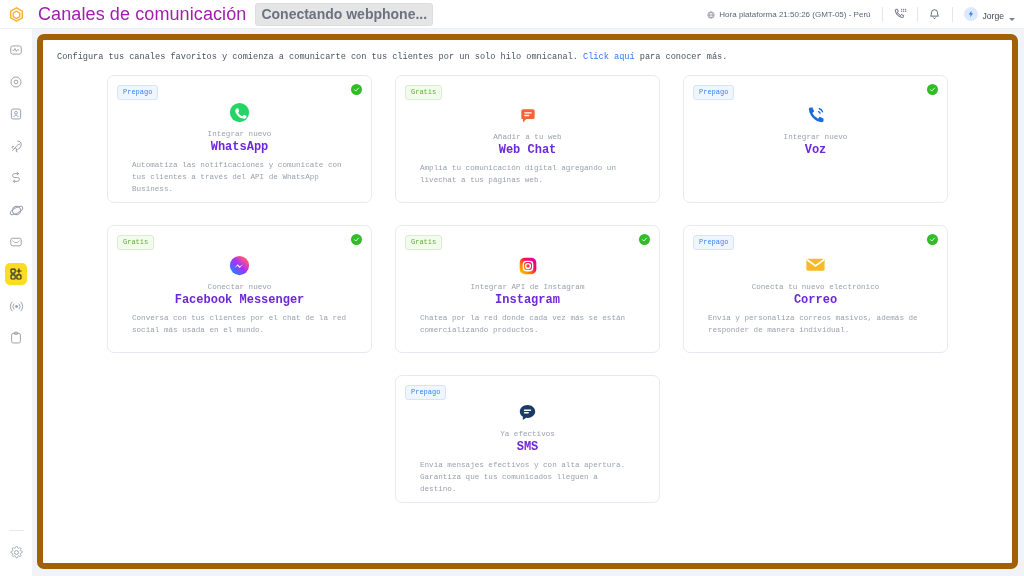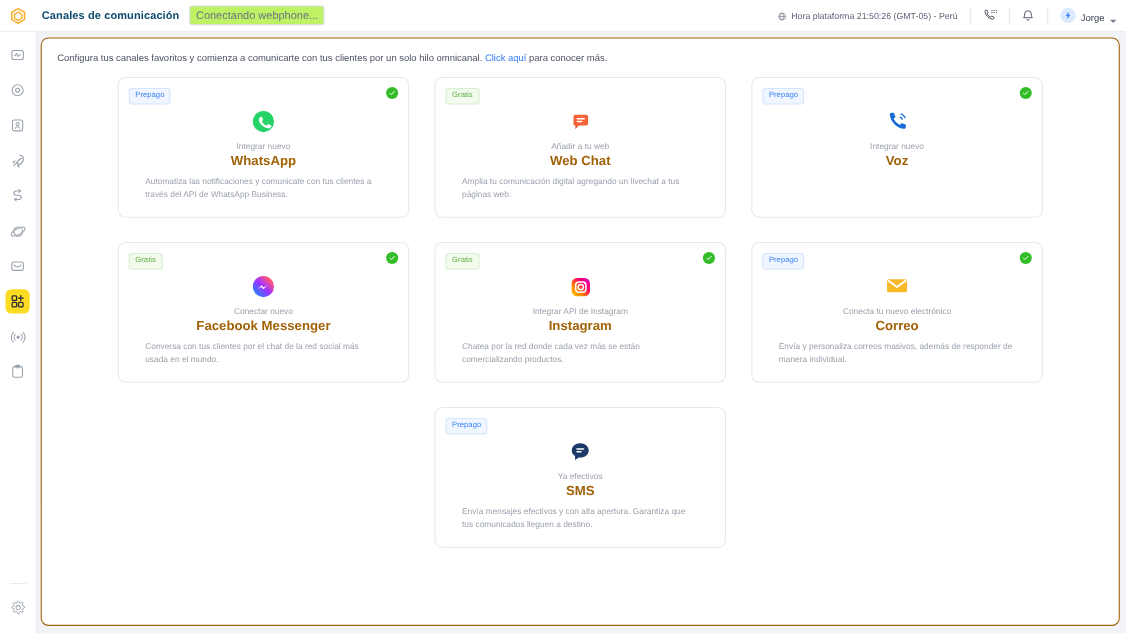--- a/index.html
+++ b/index.html
@@ -18,28 +18,28 @@
     background: #ffffff;
     border-bottom: 1px solid #eceef2;
     position: relative;
     z-index: 5;
   }
   .logo-slot {
     width: 32px; min-width: 32px; height: 29px;
     display: flex; align-items: center; justify-content: center;
   }
   .page-title {
-    font-size: 10px; font-weight: 700; color: #0c4a6e;
+    font-size: 18px; font-weight: 400; color: #a21caf;
     margin-left: 6px; letter-spacing: .1px;
   }
   .status-chip {
     margin-left: 9px;
-    font-size: 10px; color: #6b7280;
+    font-size: 14px; color: #6b7280;
     border: 1px solid #d9dde5; border-radius: 3px;
-    padding: 2.5px 5px; background: #bef264; white-space: nowrap;
+    padding: 2.5px 5px; background: #e5e5e5; white-space: nowrap; font-weight: bold;
   }
   .topbar-right {
     margin-left: auto; display: flex; align-items: center;
     height: 100%; padding-right: 9px;
   }
   .time-box {
     display: flex; align-items: flex-end; gap: 4px;
     font-size: 8px; color: #5b6476; padding-right: 11px;
   }
   .tb-sep { width: 1px; height: 15px; background: #e4e7ed; }
@@ -88,24 +88,25 @@
 
   
   .content-wrap {
     flex: 1; min-width: 0;
     background: #f1f3f7;
     padding: 5px 6px 7px 5px;
   }
   .panel {
     width: 100%; height: 100%;
     background: #ffffff;
-    border: 1px solid #a16207;
+    border: 6px solid #a16207;
     border-radius: 7px;
     padding: 12px 10px 0 10px;
     overflow: hidden;
+    font-family: Liberation Mono, monospace;
   }
   .intro {
     font-size: 8.6px; color: #4c5costume; color: #4b5costume;
     color: #4b5260; padding-left: 4px; margin-bottom: 13px;
   }
   .intro a { color: #2f7bf4; text-decoration: none; }
 
   .grid {
     display: grid;
     grid-template-columns: repeat(3, 265px);
@@ -143,21 +144,21 @@
   .card-icon {
     margin-top: 17px; height: 24px;
     display: flex; align-items: flex-end; justify-content: center;
   }
   .card-sub {
     margin-top: 7px;
     font-size: 7.6px; color: #9aa1ad; text-align: center;
   }
   .card-title {
     margin-top: 2px;
-    font-size: 12px; font-weight: 700; color: #a16207; text-align: left;
+    font-size: 12px; font-weight: 700; color: #6d28d9; text-align: left;
   }
   .card-desc {
     margin-top: 6px;
     font-size: 7.6px; color: #9aa1ad; line-height: 1.55;
     text-align: left; max-width: 215px;
   }
 </style>
 </head>
 <body>
 

